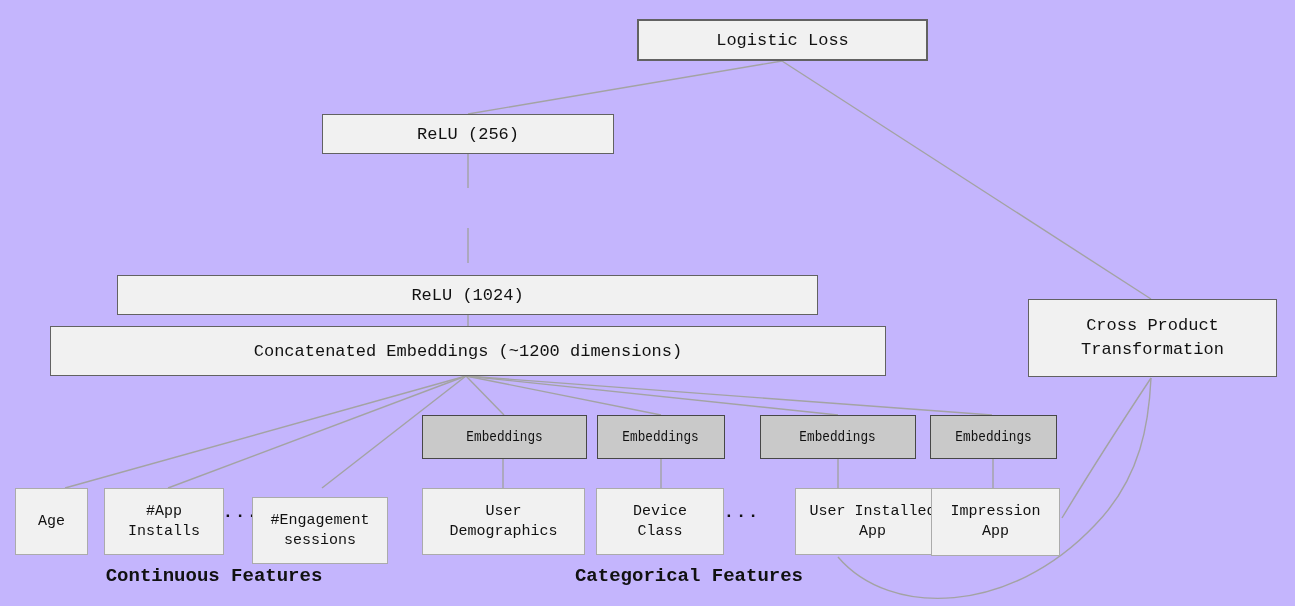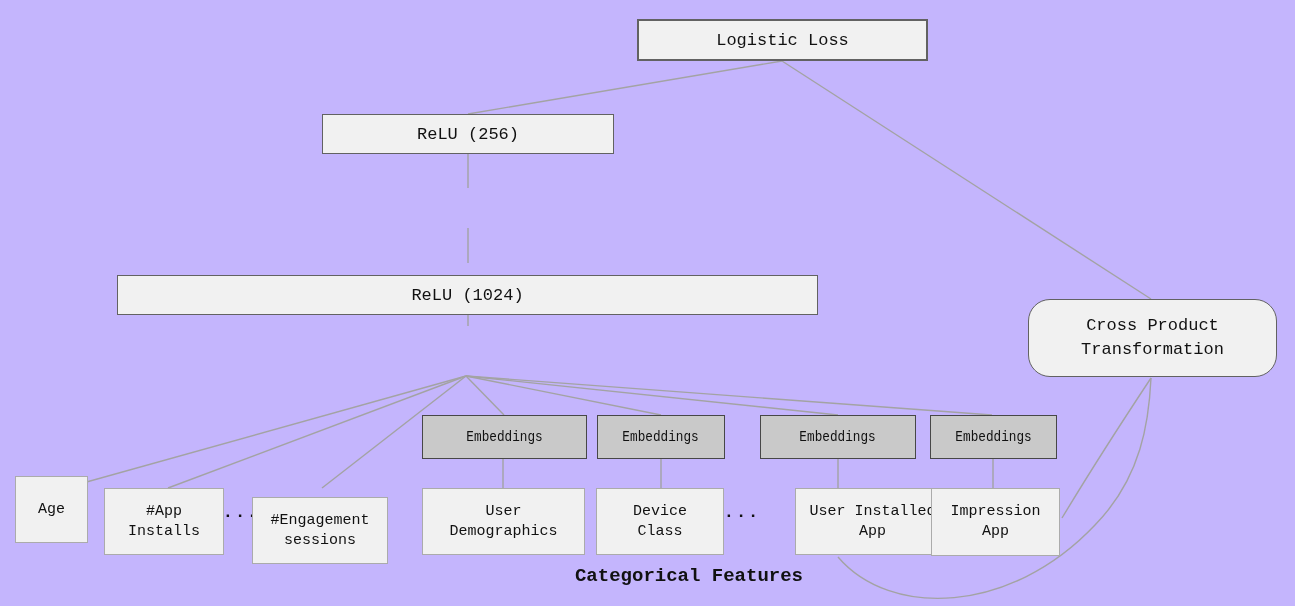--- a/index.html
+++ b/index.html
@@ -63,38 +63,39 @@
     <path class="connector" d="M838,557 C890,618 1010,615 1095,525 C1142,477 1149,420 1151,378"></path>
   </svg>
 
   <div class="box deep root" style="left:637px;top:19px;width:291px;height:42px;">Logistic Loss</div>
 
   <div class="box deep" style="left:322px;top:114px;width:292px;height:40px;">ReLU (256)</div>
 
 
   <div class="box deep" style="left:117px;top:275px;width:701px;height:40px;">ReLU (1024)</div>
 
+  <div class="box deep" style="left:50px;top:326px;width:836px;height:50px;">Concatenated Embeddings (~1200 dimensions)</div>
 
-  <div class="box deep" style="left:1028px;top:299px;width:249px;height:78px;line-height:1.4;border-radius:22px;">Cross Product
+  <div class="box deep" style="left:1028px;top:299px;width:249px;height:78px;line-height:1.4;">Cross Product
 Transformation</div>
 
   <div class="box emb" style="left:422px;top:415px;width:165px;height:44px;">
     <span class="cond">Embeddings</span>
   </div>
   <div class="box emb" style="left:597px;top:415px;width:128px;height:44px;">
     <span class="cond">Embeddings</span>
   </div>
   <div class="box emb" style="left:760px;top:415px;width:156px;height:44px;">
     <span class="cond">Embeddings</span>
   </div>
   <div class="box emb" style="left:930px;top:415px;width:127px;height:44px;">
     <span class="cond">Embeddings</span>
   </div>
 
-  <div class="box feat" style="left:15px;top:476px;width:73px;height:67px;">Age</div>
+  <div class="box feat" style="left:15px;top:488px;width:73px;height:67px;">Age</div>
 
   <div class="box feat" style="left:104px;top:488px;width:120px;height:67px;">#App
 Installs</div>
 
   <div class="dots" style="left:226px;top:498px;width:30px;height:28px;">...</div>
 
   <div class="box feat" style="left:252px;top:488px;width:136px;height:67px;margin-top:9px;">#Engagement
 sessions</div>
 
   <div class="box feat" style="left:422px;top:488px;width:163px;height:67px;">User
@@ -104,16 +105,17 @@
 Class</div>
 
   <div class="dots" style="left:727px;top:498px;width:30px;height:28px;">...</div>
 
   <div class="box feat" style="left:795px;top:488px;width:155px;height:67px;">User Installed
 App</div>
 
   <div class="box feat" style="left:931px;top:488px;width:129px;height:68px;">Impression
 App</div>
 
+  <div class="seclabel" style="left:94px;top:563px;width:240px;height:26px;">Continuous Features</div>
 
   <div class="seclabel" style="left:569px;top:563px;width:240px;height:26px;text-align:center;">Categorical Features</div>
 
 </div>
 
 </body></html>

